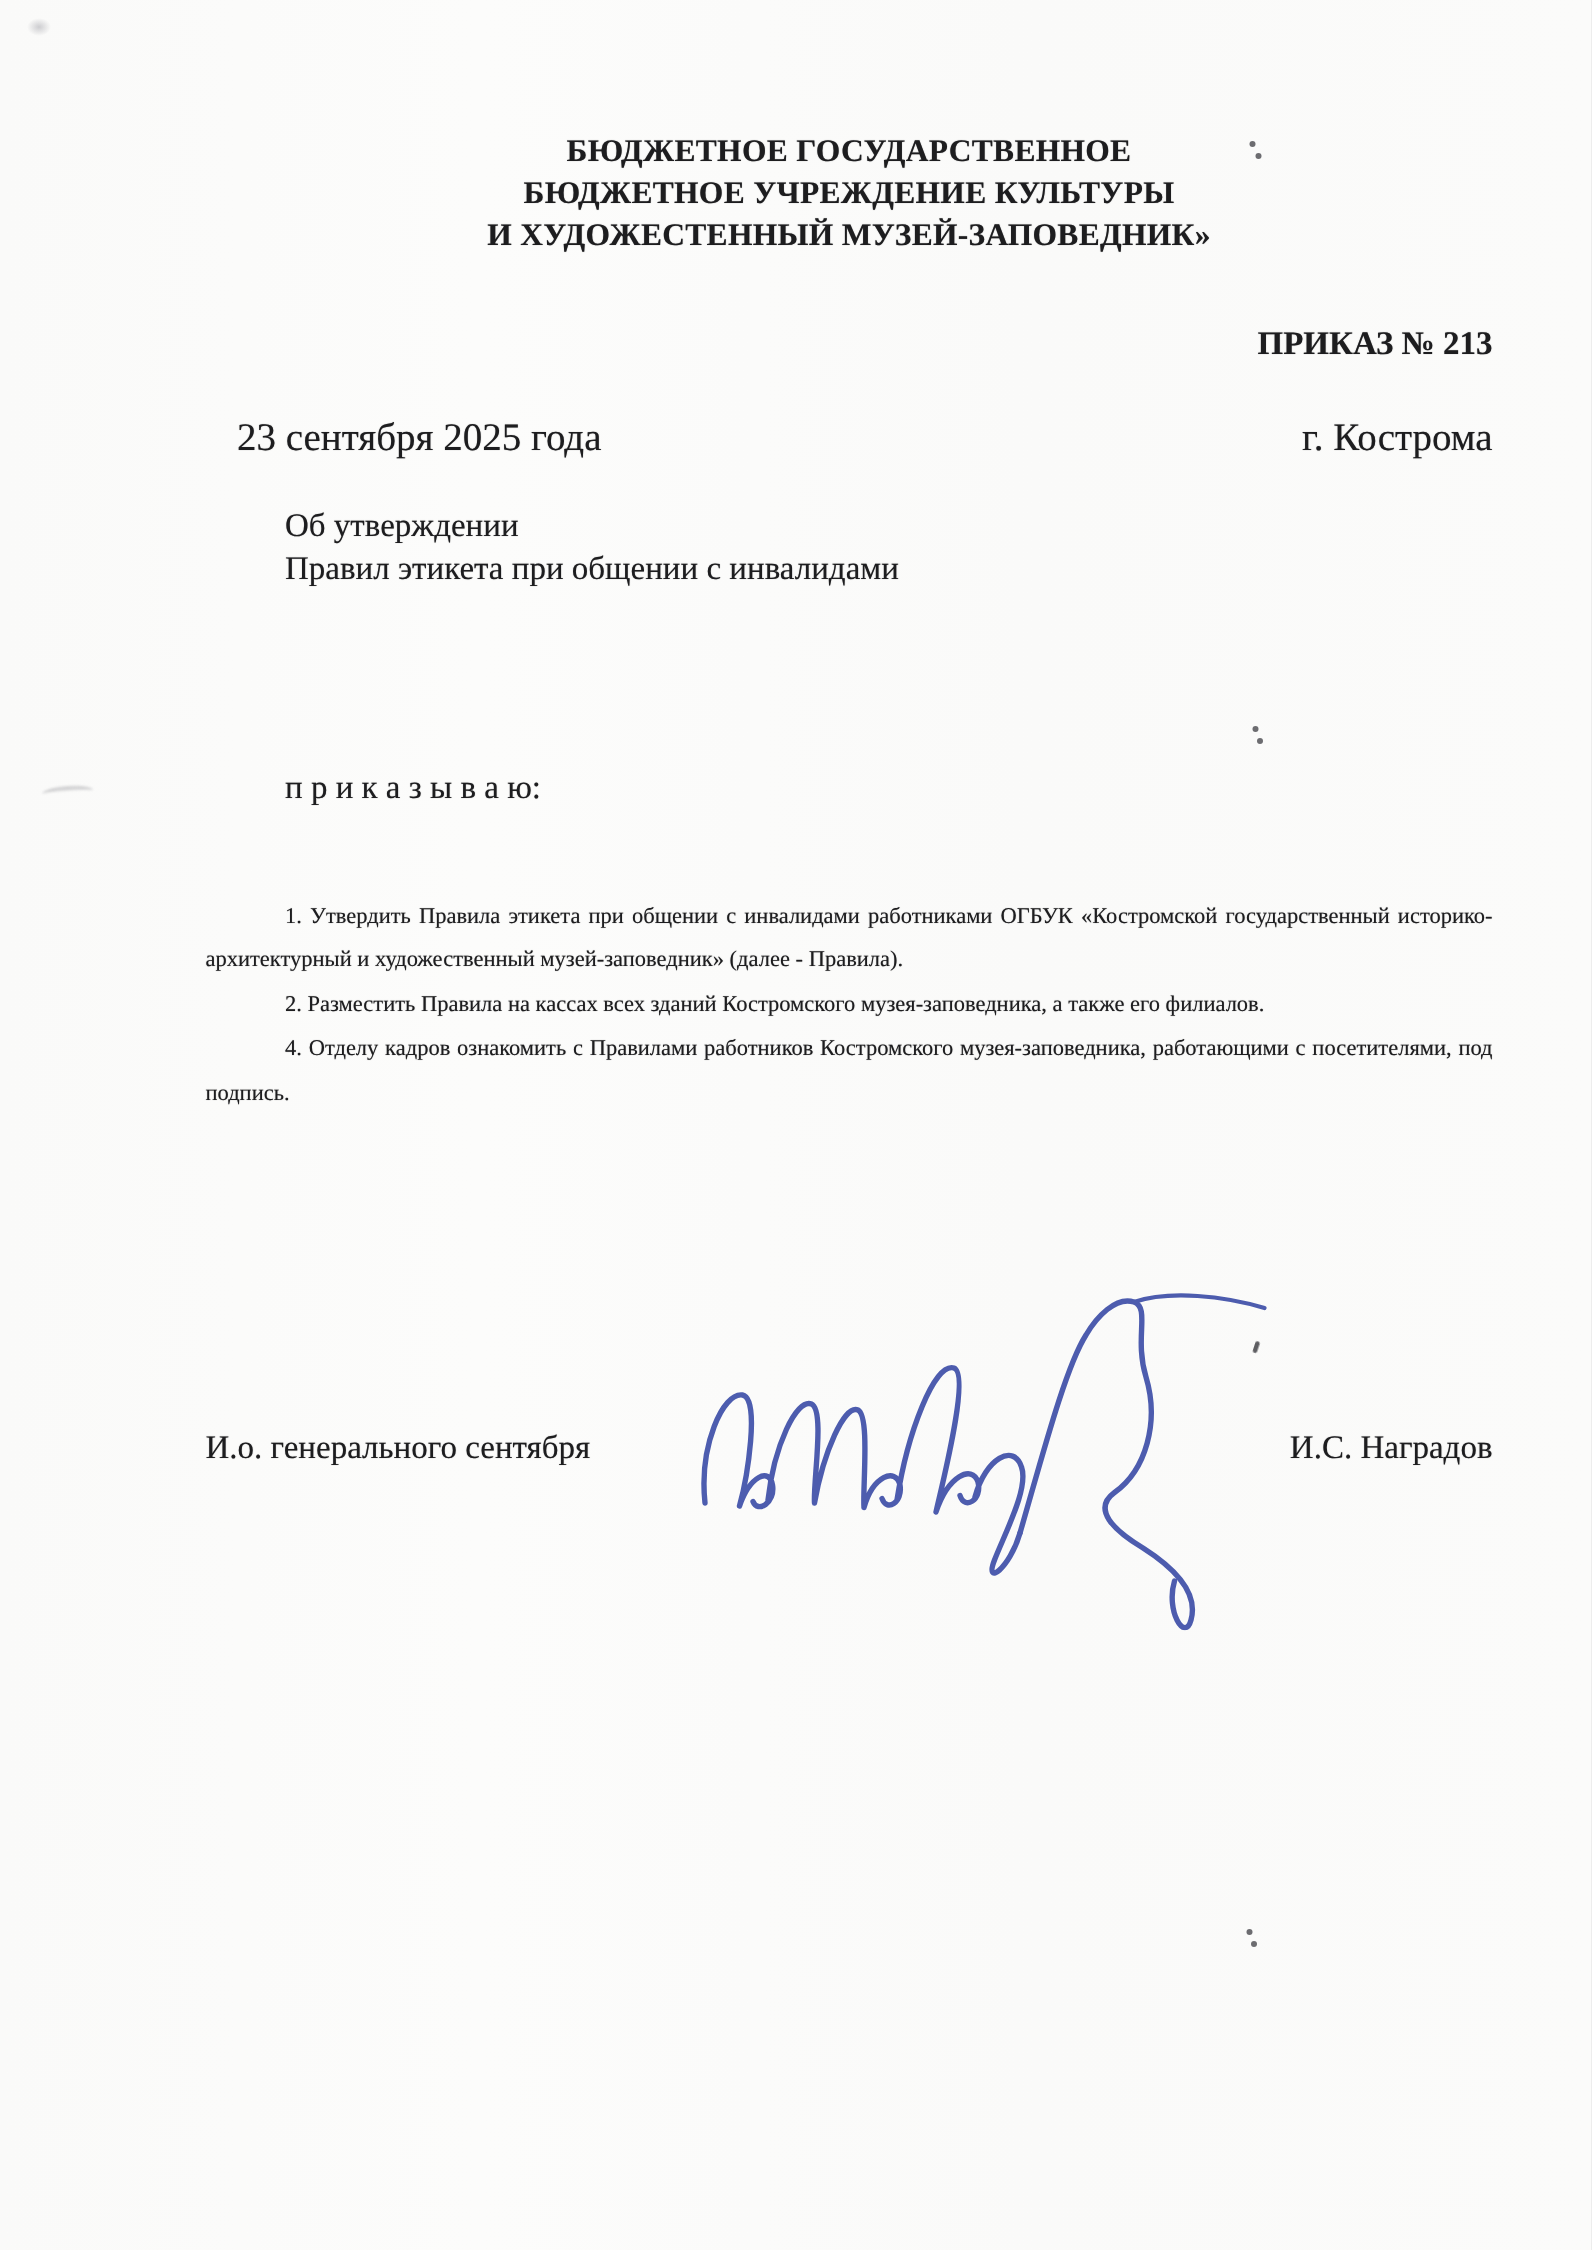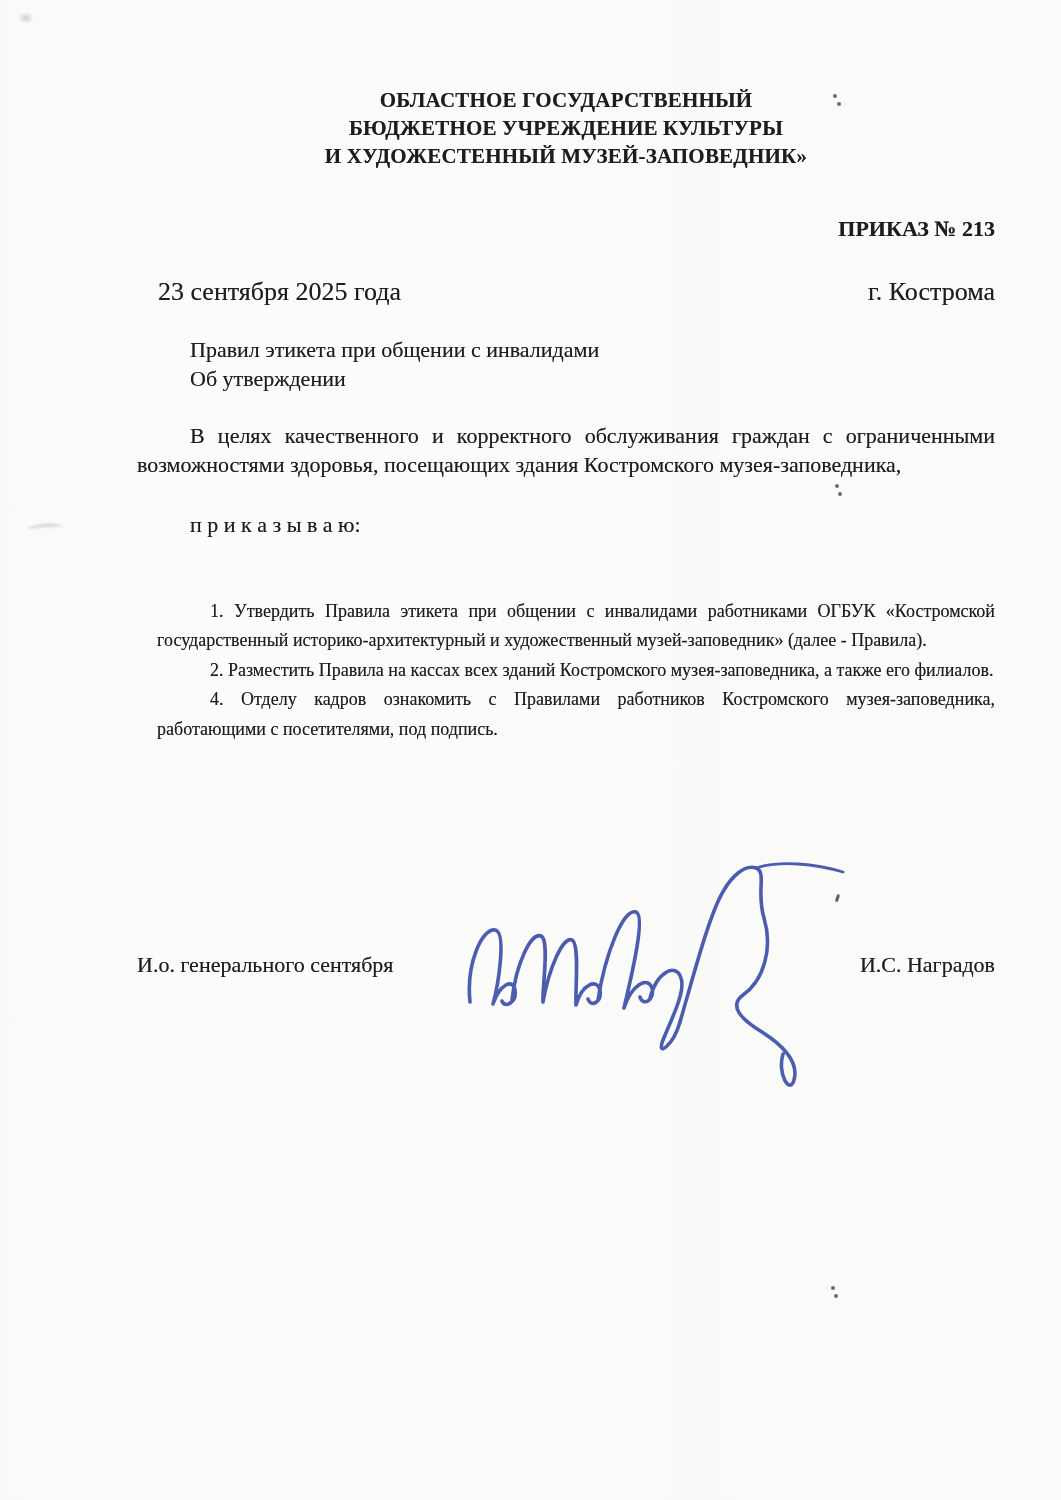--- a/index.html
+++ b/index.html
@@ -51,25 +51,24 @@
     text-align: justify;
     text-indent: 53px;
   }
   .decree-word {
     top: 512px;
     padding-left: 53px;
     font-size: 22px;
   }
   .items { top: 597px; }
   .items p {
-    font-size: 18px;
+    font-size: 15px;
     line-height: 29.4px;
     text-align: justify;
     text-indent: 53px;
-    margin-left: 20px;
   }
   .sign-row {
     top: 952px;
     display: flex;
     justify-content: space-between;
     font-size: 22px;
   }
   .signature-svg {
     position: absolute;
     left: 450px;
@@ -104,38 +103,37 @@
     border-radius: 2px;
     filter: blur(0.3px);
   }
 </style>
 </head>
 <body>
 
 <div class="page">
 
   <div class="content org-header doc-text">
-    <div>ОБЛАСТНОЕ ГОСУДАРСТВЕННЫЙ</div>
+    <div>БЮДЖЕТНОЕ ГОСУДАРСТВЕННОЕ</div>
     <div>БЮДЖЕТНОЕ УЧРЕЖДЕНИЕ КУЛЬТУРЫ</div>
     <div>И ХУДОЖЕСТЕННЫЙ МУЗЕЙ-ЗАПОВЕДНИК»</div>
   </div>
 
   <div class="content order-title doc-text">ПРИКАЗ № 213</div>
 
   <div class="content meta-row doc-text">
     <span>23 сентября 2025 года</span>
     <span>г. Кострома</span>
   </div>
 
   <div class="content subject doc-text">
+    <div>Об утверждении</div>
     <div>Правил этикета при общении с инвалидами</div>
-    <div>Об утверждении</div>
   </div>
 
-  <p class="content preamble doc-text">В целях качественного и корректного обслуживания граждан с ограниченными возможностями здоровья, посещающих здания Костромского музея-заповедника,</p>
 
   <div class="content decree-word doc-text">п р и к а з ы в а ю:</div>
 
   <div class="content items doc-text">
     <p>1. Утвердить Правила этикета при общении с инвалидами работниками ОГБУК «Костромской государственный историко-архитектурный и художественный музей-заповедник» (далее - Правила).</p>
     <p>2. Разместить Правила на кассах всех зданий Костромского музея-заповедника, а также его филиалов.</p>
     <p>4. Отделу кадров ознакомить с Правилами работников Костромского музея-заповедника, работающими с посетителями, под подпись.</p>
   </div>
 
   <div class="content sign-row doc-text">

